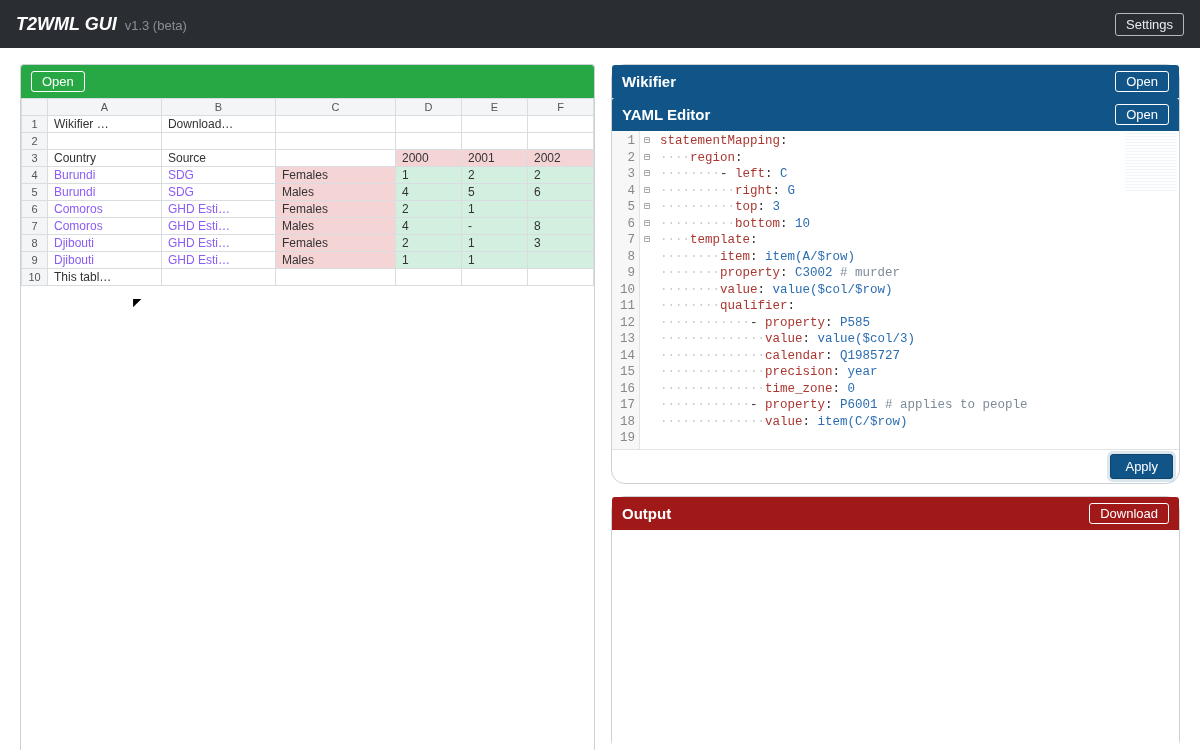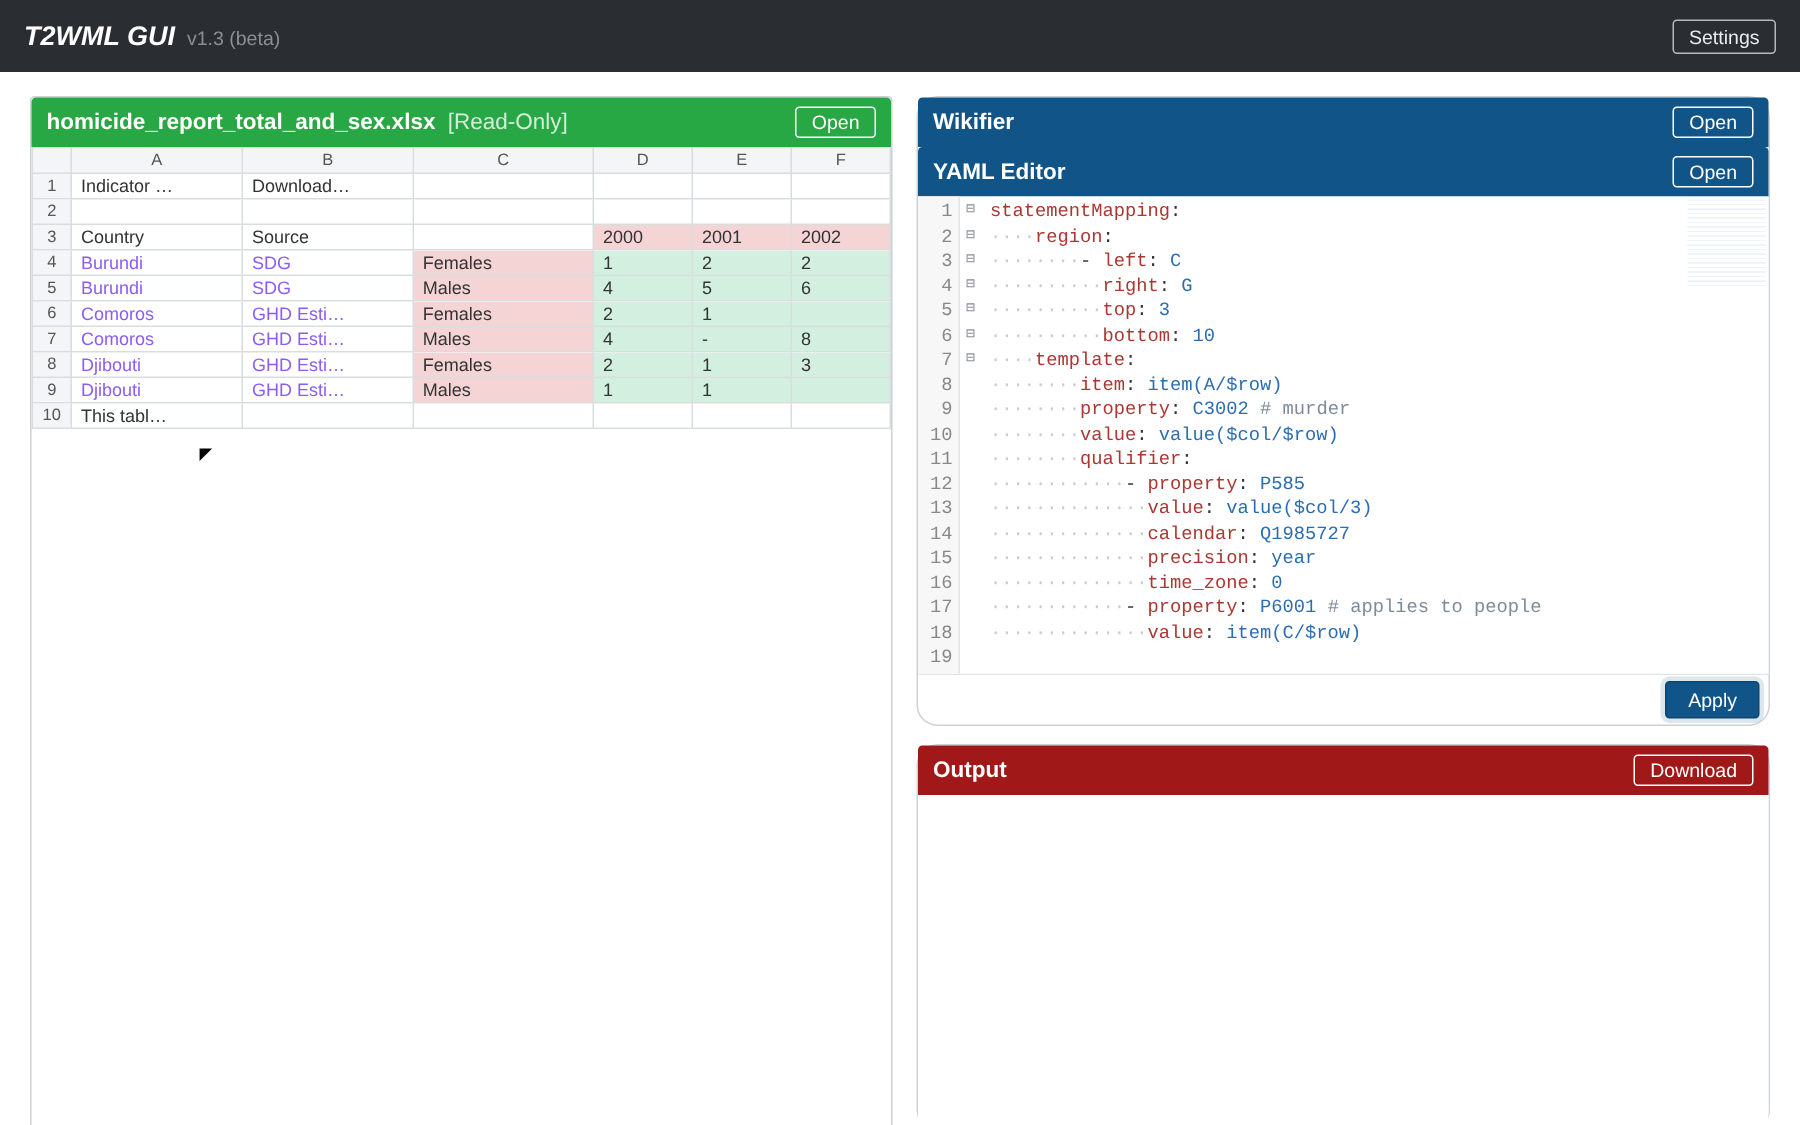--- a/index.html
+++ b/index.html
@@ -189,43 +189,39 @@
     <span class="app-title">T2WML GUI</span>
     <span class="app-version">v1.3 (beta)</span>
   </div>
   <button class="btn-outline-light">Settings</button>
 </div>
 
 <div class="main">
 
   <div class="left-pane">
     <div class="panel-header hdr-green">
-      <div>
-        <span>homicide_report_total_and_sex.xlsx</span>
-        <span class="ro">[Read-Only]</span>
-      </div>
       <button class="btn-outline-white">Open</button>
     </div>
     <div class="sheet-wrap">
       <table class="sheet" id="sheet">
         <thead>
             <tr id="sheet-head">
               <th class="rownum"></th>
               <th class="col-A">A</th>
               <th class="col-B">B</th>
               <th class="col-C">C</th>
               <th class="col-D">D</th>
               <th class="col-E">E</th>
               <th class="col-F">F</th>
             </tr>
           </thead>
         <tbody id="sheet-body">
             <tr>
               <td class="rownum">1</td>
-              <td class="col-A">Indicator …</td>
+              <td class="col-A">Wikifier …</td>
               <td class="col-B">Download…</td>
               <td class="col-C"></td>
               <td class="col-D"></td>
               <td class="col-E"></td>
               <td class="col-F"></td>
             </tr>
             <tr>
               <td class="rownum">2</td>
               <td class="col-A"></td>
               <td class="col-B"></td>

